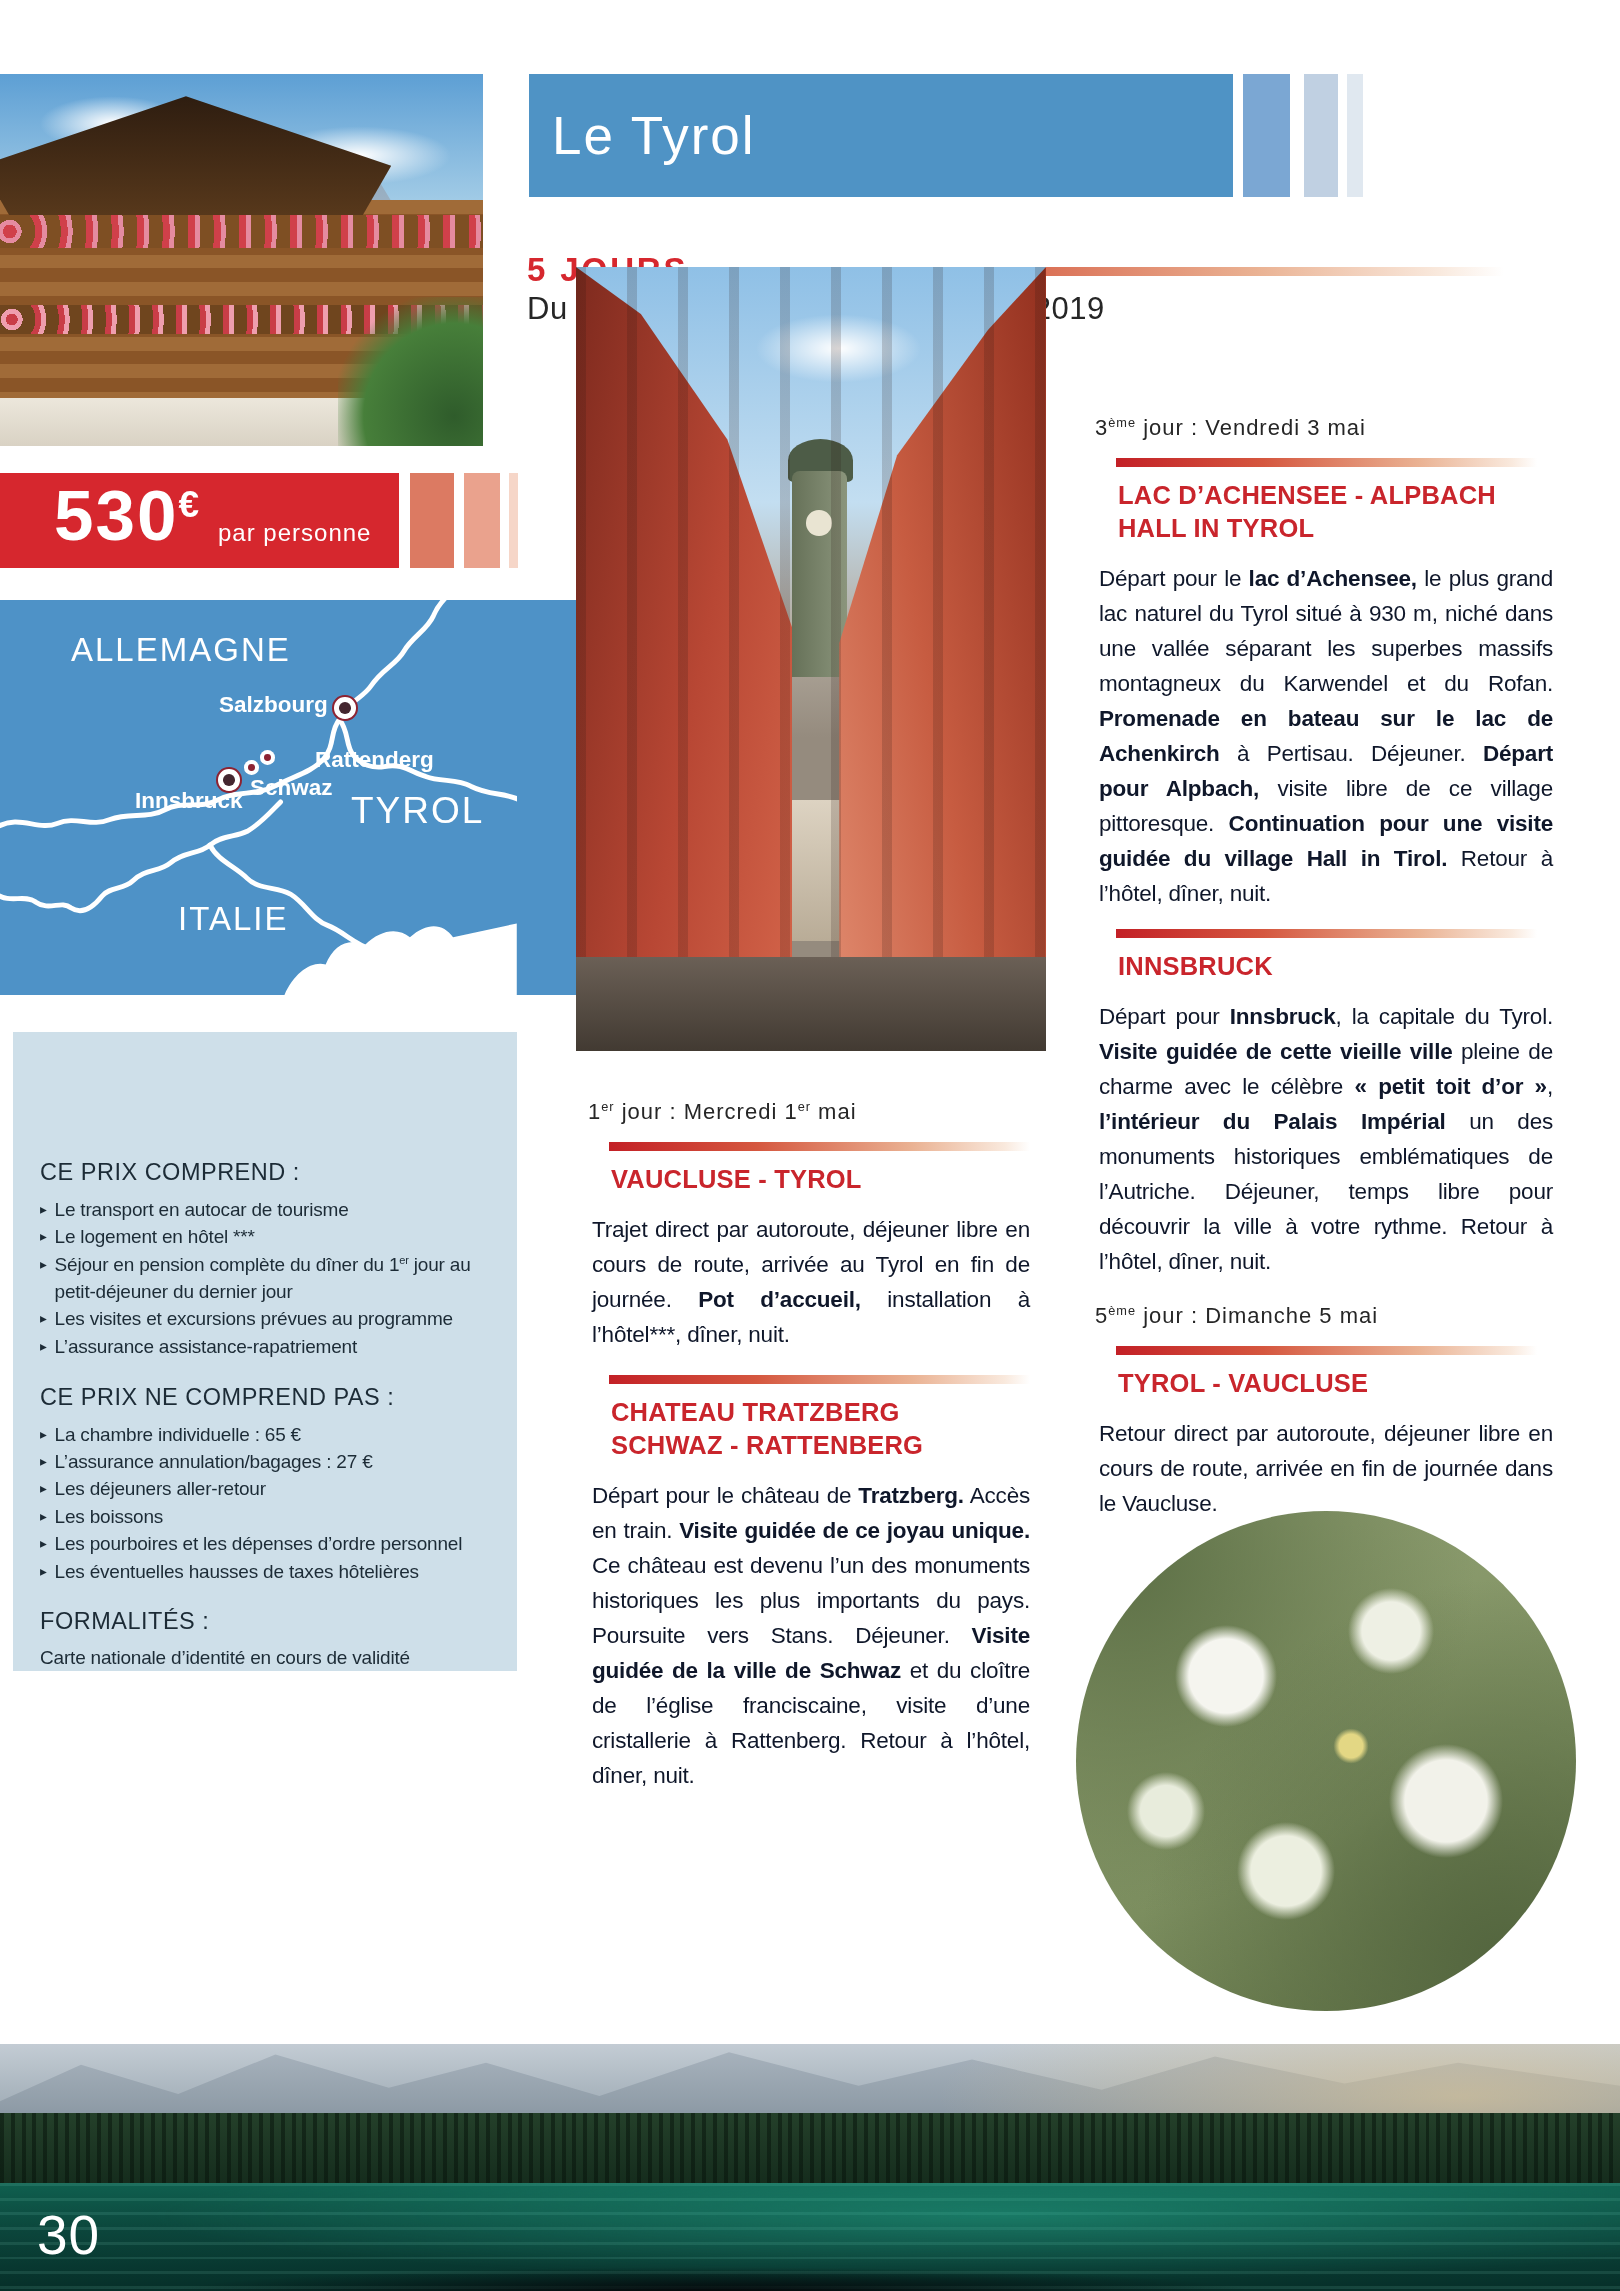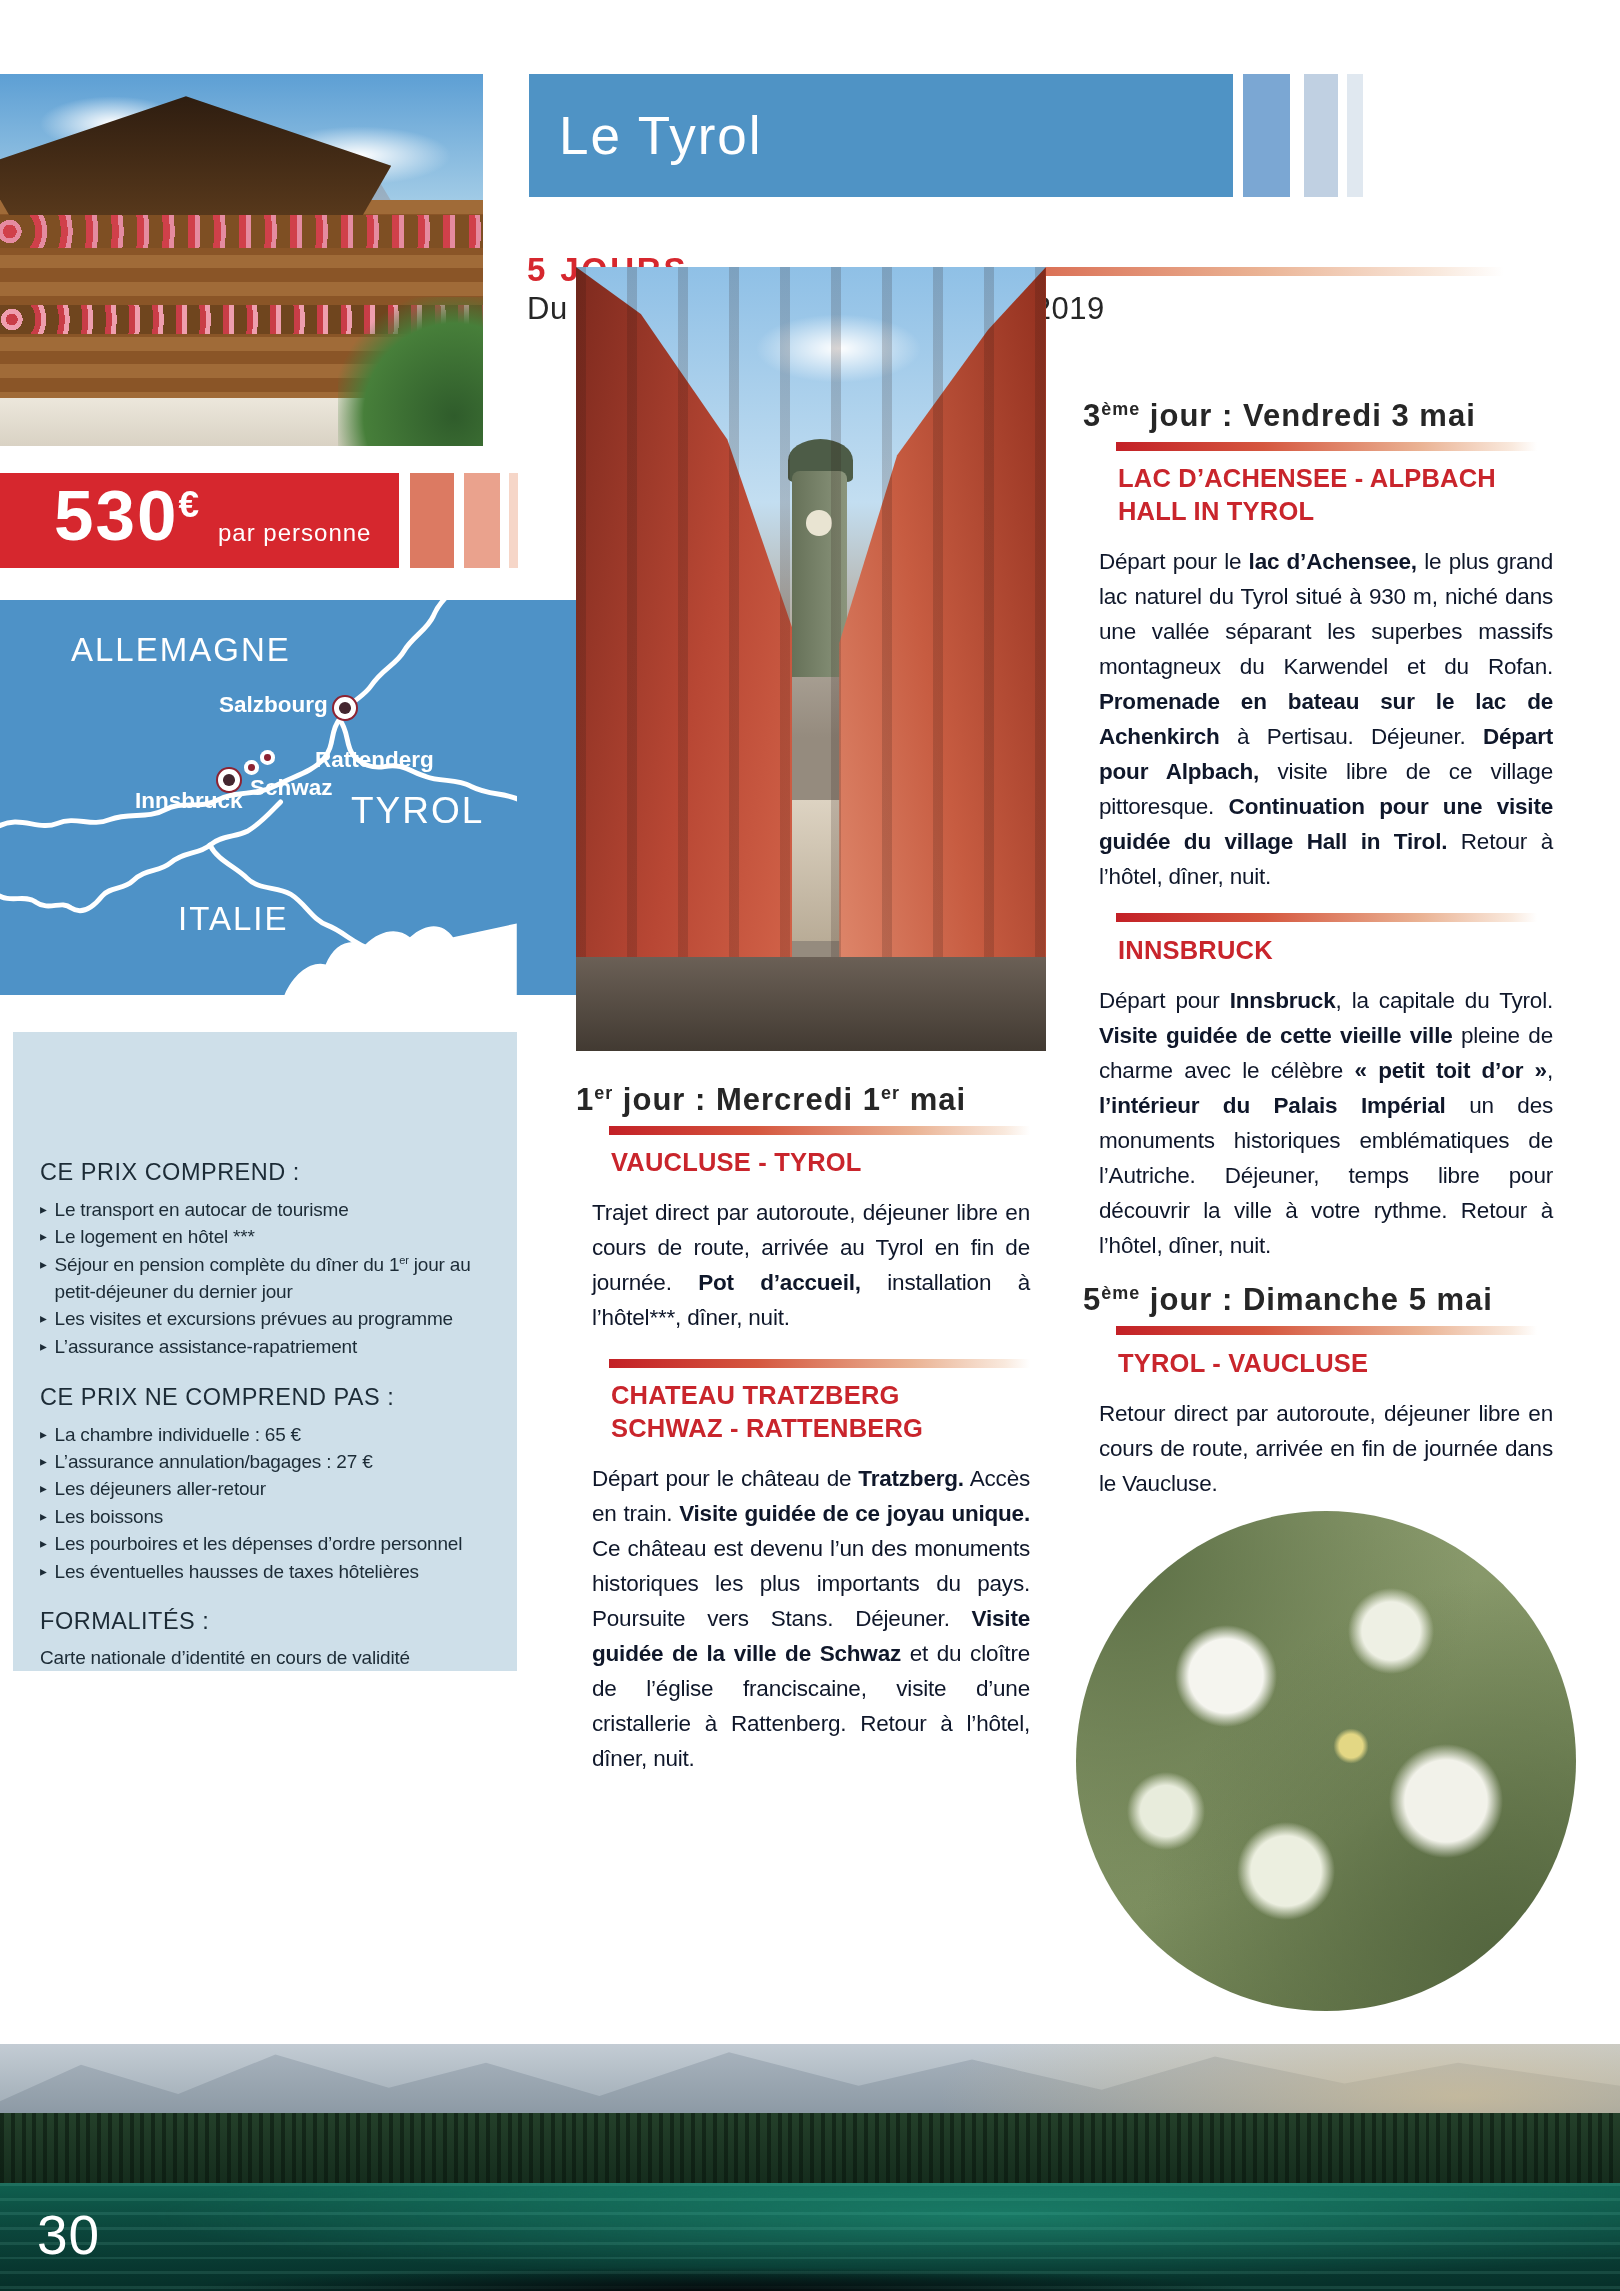--- a/index.html
+++ b/index.html
@@ -27,21 +27,21 @@
     background:repeating-radial-gradient(circle at 9.8px 50%,#d0404a 0 6.9px,#e58ba0 6.9px 11.8px,rgba(0,0,0,0) 11.8px 25.5px),#7e4f23;}
   .chalet .flowers2{position:absolute;left:0;top:62%;width:100%;height:29px;
     background:repeating-radial-gradient(circle at 11.8px 50%,#c93d47 0 5.9px,#ef9eae 5.9px 10.8px,rgba(0,0,0,0) 10.8px 23.5px),#6f451e;}
   .chalet .base{position:absolute;left:0;bottom:0;width:100%;height:13%;
     background:linear-gradient(180deg,#ece7dc,#d9d2c4);}
   .chalet .bush{position:absolute;right:0;bottom:0;width:30%;height:40%;
     background:radial-gradient(ellipse at 80% 80%,#2f5c2b 0%,#477f3a 55%,rgba(71,127,58,0) 75%);}
 
   
   .band{left:529px;top:74px;width:704px;height:123px;background:#4f93c5;}
-  .band-title{padding-left:30px;line-height:123px;font-size:53px;letter-spacing:2px;color:#ffffff;}
+  .band-title{padding-left:23px;line-height:123px;font-size:53px;letter-spacing:2px;color:#ffffff;}
   .sq{top:74px;height:123px;}
   .sq1{left:1243px;width:47px;background:#7ba7d3;}
   .sq2{left:1304px;width:34px;background:#c0d0e2;}
   .sq3{left:1347px;width:15.7px;background:#e0e8f0;}
 
   
   .duration{left:527px;top:251px;font-size:33px;font-weight:bold;letter-spacing:2.9px;color:#d6272e;}
   .dur-line{left:681px;top:267px;width:823px;height:8.8px;
     background:linear-gradient(90deg,#c32026 0%,#d55a41 35%,#eab293 70%,#f9e9dd 92%,rgba(255,255,255,0) 100%);}
   .dateline{left:527px;top:291px;font-size:31px;letter-spacing:0.5px;color:#262626;}
@@ -107,21 +107,21 @@
   .street .clock{position:absolute;left:49%;top:31%;width:25.5px;height:25.5px;border-radius:50%;background:#e9e4d2;}
   .street .far{position:absolute;left:42%;bottom:14%;width:20%;height:18%;
     background:linear-gradient(180deg,#ddd3c2,#b9ac97);}
   .street .road{position:absolute;left:0;bottom:0;width:100%;height:12%;
     background:linear-gradient(180deg,#6b6056,#423a32);}
 
   
   .col{position:absolute;}
   .col-mid{left:576px;top:1081px;width:470px;}
   .col-right{left:1083px;top:397px;width:486px;}
-  .day h3{margin:0;font-size:31px;font-weight:700;letter-spacing:1px;color:#262626;line-height:37px;}
+  .day h3{margin:12px;font-size:22px;font-weight:400;letter-spacing:1px;color:#262626;line-height:37px;}
   .day .rule{height:8.8px;margin:7.8px 0 11.8px 33px;width:421px;
     background:linear-gradient(90deg,#c32026 0%,#d5573f 35%,#eab293 72%,#f9e9dd 94%,rgba(255,255,255,0) 100%);}
   .day h4{margin:0 0 7.8px 0;padding-left:35px;font-size:25.5px;line-height:33px;color:#c9252c;letter-spacing:0.2px;}
   .day p{margin:16px;font-size:22.5px;line-height:35px;text-align:justify;letter-spacing:-0.2px;color:#0f172a;}
   .day + .day{margin-top:23.5px;}
   .col-right .day + .day{margin-top:18.6px;}
 
   
   .edelweiss{left:1076px;top:1511px;width:500px;height:500px;border-radius:50%;overflow:hidden;
     background:

